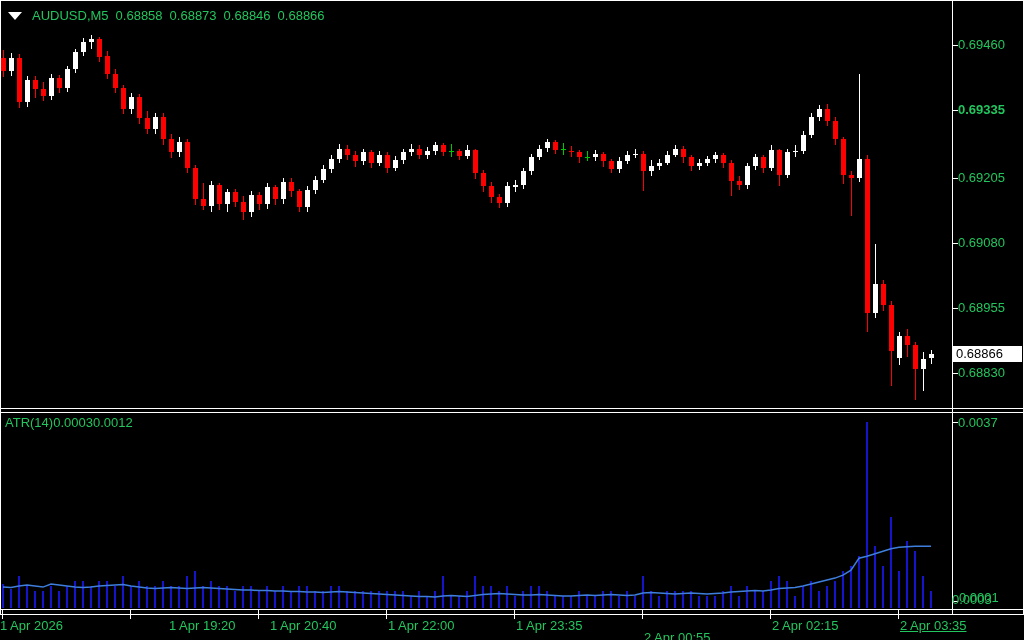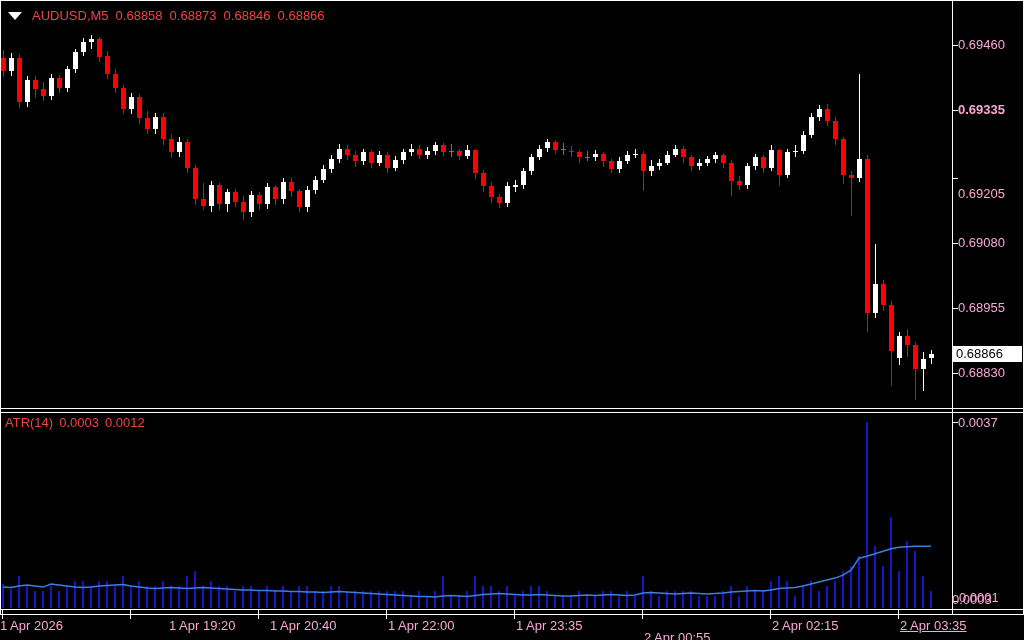--- a/index.html
+++ b/index.html
@@ -1,24 +1,24 @@
 <!DOCTYPE html>
 <html><head>
 <meta charset="utf-8">
 <style>
   html,body{margin:0;padding:0;background:#000;}
   #terminal{position:relative;width:1024px;height:640px;background:#000;overflow:hidden;
             font-family:"Liberation Sans",sans-serif;}
-  .lbl{position:absolute;font-size:13px;line-height:15px;color:#f9a8d4;white-space:nowrap;}
+  .lbl{position:absolute;font-size:13px;line-height:15px;color:#22c55e;white-space:nowrap;}
   #chart-svg{position:absolute;left:0;top:0;}
   #header{position:absolute;left:8px;top:8px;display:flex;align-items:center;gap:7px;z-index:5;}
   #sym-arrow{width:0;height:0;border-left:7px solid transparent;border-right:7px solid transparent;
              border-top:8px solid #ffffff;margin-right:3px;cursor:pointer;}
-  .hdr-txt{font-size:13px;color:#ef4444;white-space:nowrap;}
-  #atr-label{position:absolute;left:5px;top:415px;display:flex;gap:6px;z-index:5;}
+  .hdr-txt{font-size:13px;color:#22c55e;white-space:nowrap;}
+  #atr-label{position:absolute;left:5px;top:415px;display:flex;z-index:5;}
   #price-tag{position:absolute;left:953px;top:346px;width:69px;height:16px;background:#ffffff;
              color:#000;font-size:13px;line-height:16px;padding-left:3px;box-sizing:border-box;z-index:6;}
   .axis-area{position:absolute;background:transparent;}
   #price-axis-area{left:953px;top:0;width:71px;height:613px;cursor:ns-resize;}
   #time-axis-area{left:0;top:615px;width:1024px;height:25px;cursor:ew-resize;}
   #main-pane{position:absolute;left:1px;top:1px;width:951px;height:407px;cursor:crosshair;}
   #atr-pane{position:absolute;left:1px;top:413px;width:951px;height:195px;cursor:crosshair;}
   #splitter{position:absolute;left:0;top:409px;width:1024px;height:3px;cursor:row-resize;}
 </style>
 </head>
@@ -427,21 +427,21 @@
 
   <div id="price-tag">0.68866</div>
 
   <div class="lbl" style="left:958px;top:415px;">0.0037</div>
   <div class="lbl" style="left:952px;top:592px;">0.0003</div>
   <div class="lbl" style="left:959px;top:590px;text-align:center;">0.0001</div>
 
   <div id="labels-layer">
       <div class="lbl" style="left: 958px; top: 37px;">0.69460</div>
       <div class="lbl" style="left: 958px; top: 102px; font-weight: bold;">0.69335</div>
-      <div class="lbl" style="left: 958px; top: 170px; margin-top: 16px;">0.69205</div>
+      <div class="lbl" style="left: 958px; top: 170px;">0.69205</div>
       <div class="lbl" style="left: 958px; top: 235px;">0.69080</div>
       <div class="lbl" style="left: 958px; top: 300px;">0.68955</div>
       <div class="lbl" style="left: 958px; top: 365px; text-align: right;">0.68830</div>
       <div class="lbl" style="left: 0; top: 618px;">1 Apr 2026</div>
       <div class="lbl" style="left: 132px; top: 618px; margin-left: 37px;">1 Apr 19:20</div>
       <div class="lbl" style="left: 260px; top: 618px; margin-left: 10px;">1 Apr 20:40</div>
       <div class="lbl" style="left: 388px; top: 618px;">1 Apr 22:00</div>
       <div class="lbl" style="left: 516px; top: 618px;">1 Apr 23:35</div>
       <div class="lbl" style="left: 644px; top: 618px; margin-top: 12px;">2 Apr 00:55</div>
       <div class="lbl" style="left: 772px; top: 618px;">2 Apr 02:15</div>

